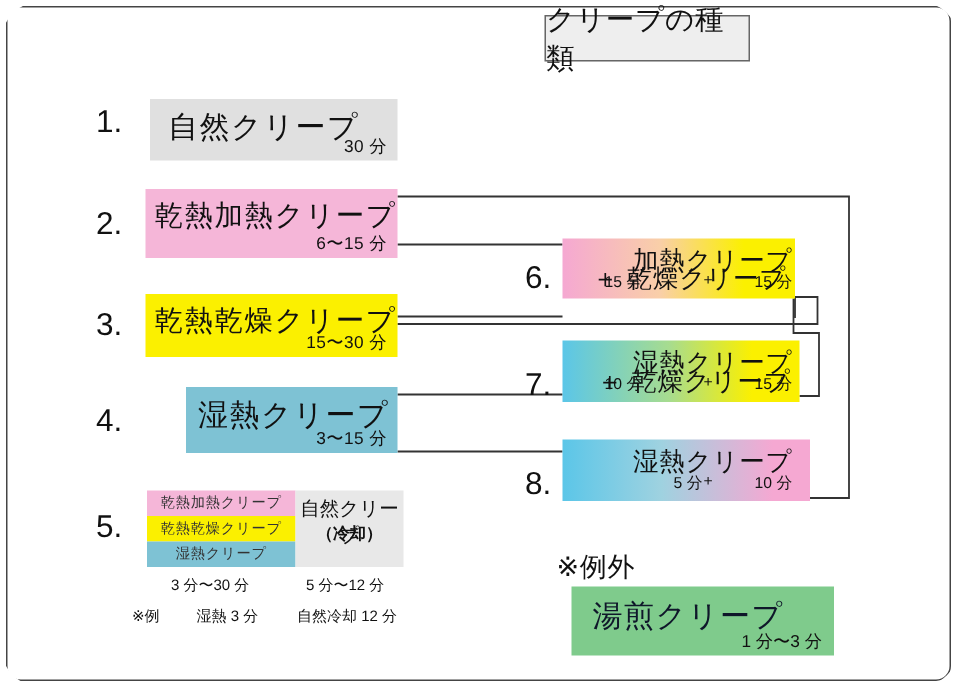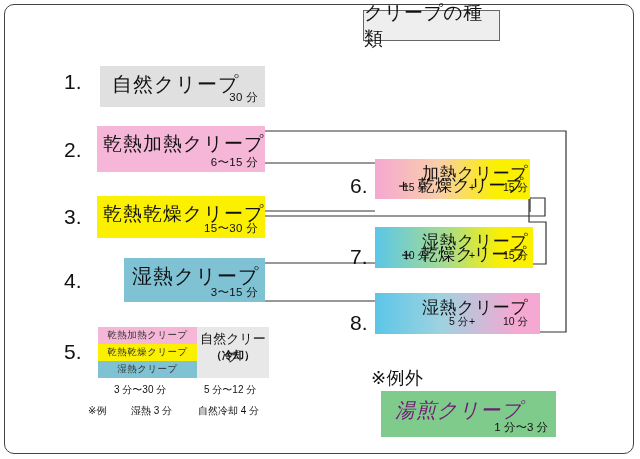--- a/index.html
+++ b/index.html
@@ -9,20 +9,21 @@
   }
   body {
     font-family: "Liberation Sans", "DejaVu Sans", sans-serif;
   }
   #page {
     position: relative;
     width: 640px;
     height: 459px;
     background: #ffffff;
     overflow: hidden;
+    border-radius: 30px;
   }
   .frame {
     position: absolute;
     left: 4px;
     top: 4px;
     width: 630px;
     height: 450px;
     border: 1.5px solid #444;
     border-radius: 10px;
     box-sizing: border-box;
@@ -176,22 +177,21 @@
     height: 46px;
     background: #7fcb8c;
     box-sizing: border-box;
   }
   .green-box .main {
     position: absolute;
     left: 14px;
     top: 6px;
     font-size: 20px;
     letter-spacing: 1px;
-    color: #701a75;
-    font-style: italic;
+    color: #0f172a;
   }
   .green-box .dur {
     position: absolute;
     right: 8px;
     bottom: 2px;
     font-size: 11.5px;
     color: #111;
   }
   
   .conn {
@@ -261,21 +261,21 @@
 
   <div class="coolbox" style="left:197px; top:327px; width:72px; height:51px;">
     <span class="cl1">自然クリープ</span>
     <span class="cl2">（冷却）</span>
   </div>
 
   <div class="note" style="left:114px; top:383px;">3 分〜30 分</div>
   <div class="note" style="left:204px; top:383px;">5 分〜12 分</div>
   <div class="note" style="left:88px; top:404px;">※例</div>
   <div class="note" style="left:131px; top:404px;">湿熱 3 分</div>
-  <div class="note" style="left:198px; top:404px;">自然冷却 4 分</div>
+  <div class="note" style="left:198px; top:404px;">自然冷却 12 分</div>
 
   <div class="num" style="left:350px; top:174px;">6.</div>
   <div class="rbox" style="left:375px; top:159px; width:155px; height:40px; background:linear-gradient(90deg,#f5a8d2 0%,#f9cfa8 42%,#fbf000 78%);">
     <span class="line1">加熱クリープ</span>
     <span class="t1">15 分</span>
     <span class="plus">+</span>
     <span class="t2">15 分</span>
     <span class="line2">＋ 乾燥クリープ</span>
   </div>
 

